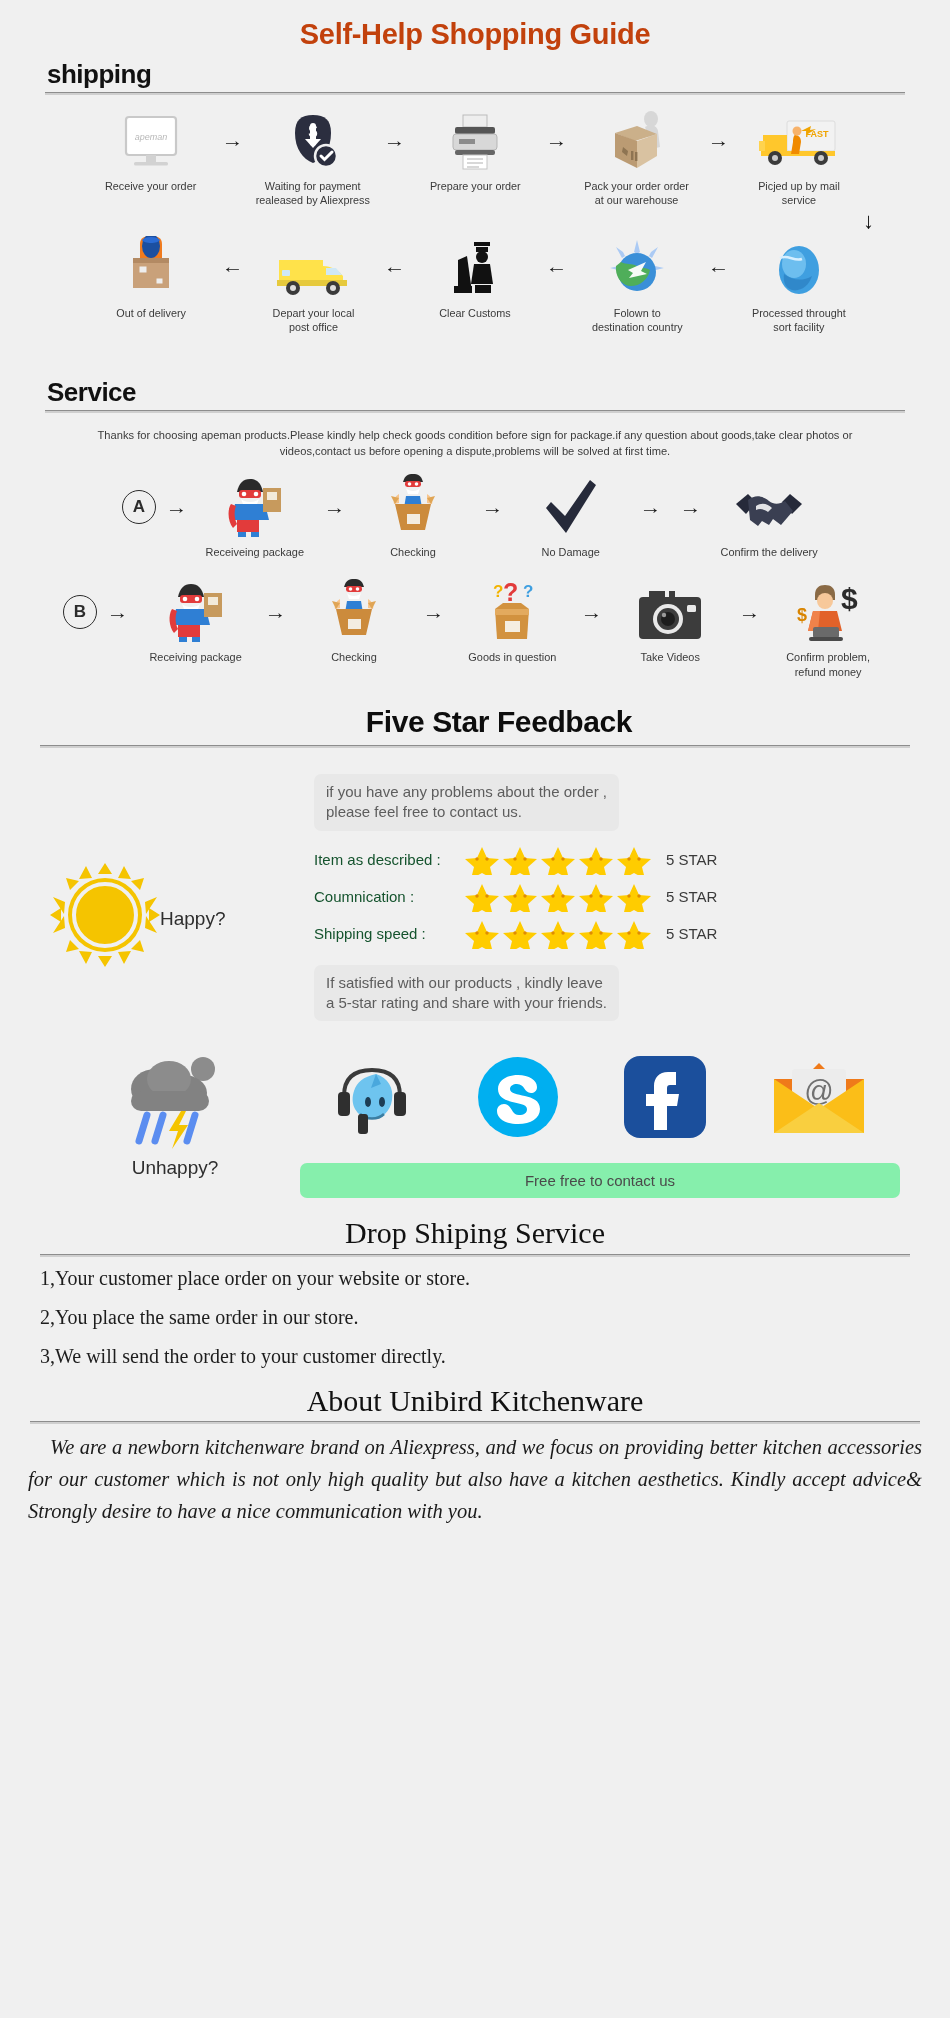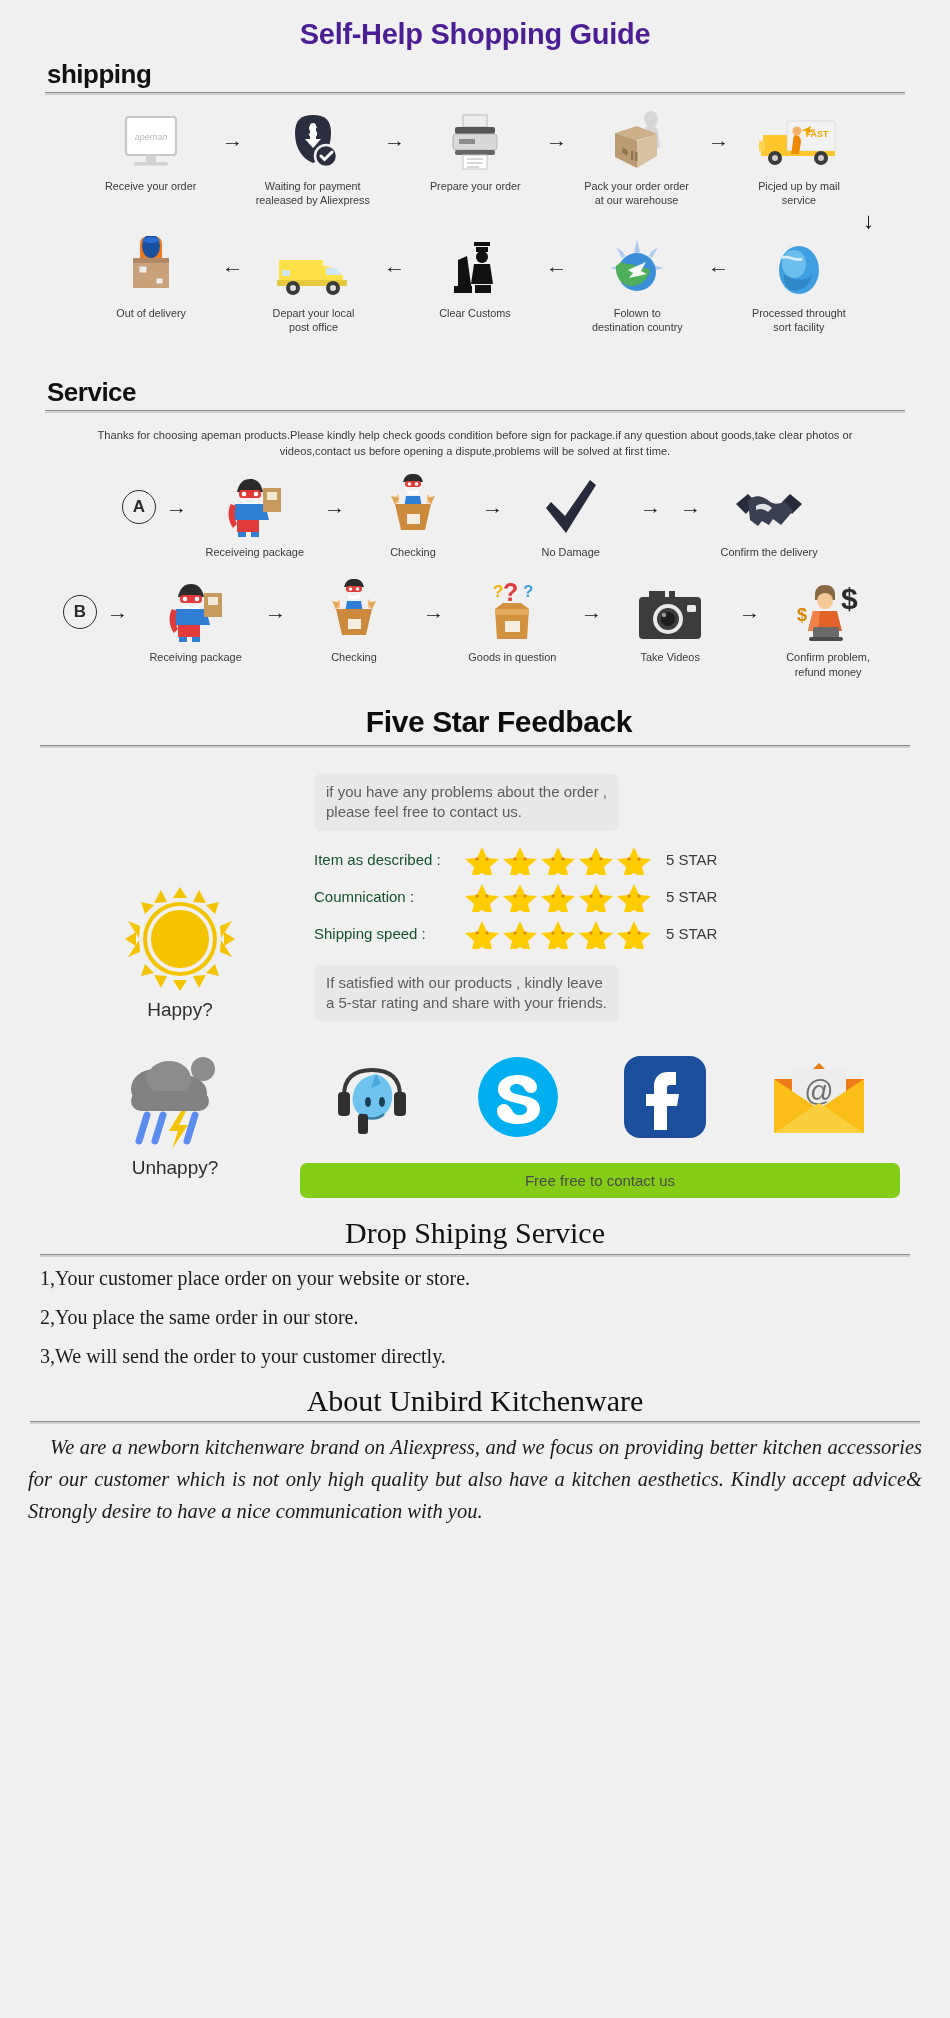--- a/index.html
+++ b/index.html
@@ -13,21 +13,21 @@
     position:relative;
   }
 
   
   .main-title{
     text-align:center;
     font-family:"Liberation Sans", sans-serif;
     font-weight:bold;
     font-size:29px;
     letter-spacing:-0.3px;
-    color:#4c1d95;
+    color:#c2410c;
     padding-top:18px;
   }
   .sec-head{
     position:relative;
     margin:8px 45px 0 45px;
   }
   .sec-head .txt{
     font-family:"Liberation Sans", sans-serif;
     font-weight:bold;
     font-size:26px;
@@ -133,21 +133,21 @@
     display:flex;flex-direction:column;align-items:center;
   }
   .abstep .art{ height:62px; display:flex;align-items:flex-end;justify-content:center;}
   .abstep .cap{
     margin-top:7px;font-size:11.5px;line-height:1.25;text-align:center;color:#3a3a3a;
     transform:scaleX(0.95);
   }
 
   
   .fb-wrap{ display:flex; margin-top:26px; padding:0 50px; }
-  .fb-left{ width:260px; display:flex;flex-direction:column;align-items:center;justify-content:flex-end; }
+  .fb-left{ width:260px; display:flex;flex-direction:row;align-items:center; }
   .fb-right{ flex:1; padding-left:4px; }
   .bubble{
     background:#e8e8e8;
     border-radius:7px;
     padding:8px 12px;
     font-size:15px;
     line-height:1.35;
     color:#5d5d5d;
     display:inline-block;
   }
@@ -163,21 +163,21 @@
   .sun-cap,.cloud-cap{
     font-size:19px;color:#2e2e2e;margin-top:4px;
   }
 
   
   .social-wrap{ display:flex; margin-top:28px; padding:0 50px;}
   .social-left{ width:250px;display:flex;flex-direction:column;align-items:center;}
   .social-right{flex:1;}
   .social-icons{display:flex;align-items:center;justify-content:space-around;height:100px;}
   .contact-bar{
-    background:#84cc16;border-radius:7px;
+    background:#86efac;border-radius:7px;
     text-align:center;font-size:15px;color:#4a4a4a;
     padding:9px 0;margin-top:14px;
   }
 
   
   .ds-list{ margin:10px 40px 0 40px; }
   .ds-list p{
     font-family:"Liberation Serif", serif;
     font-size:20px;color:#1d1d1d;margin:0 0 16px 0;
   }

